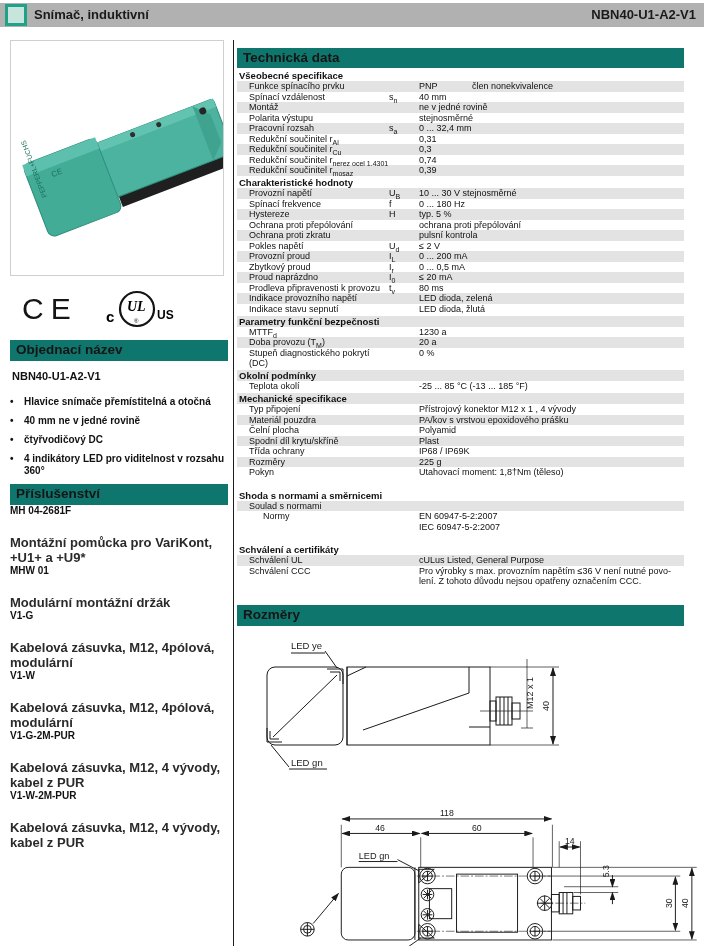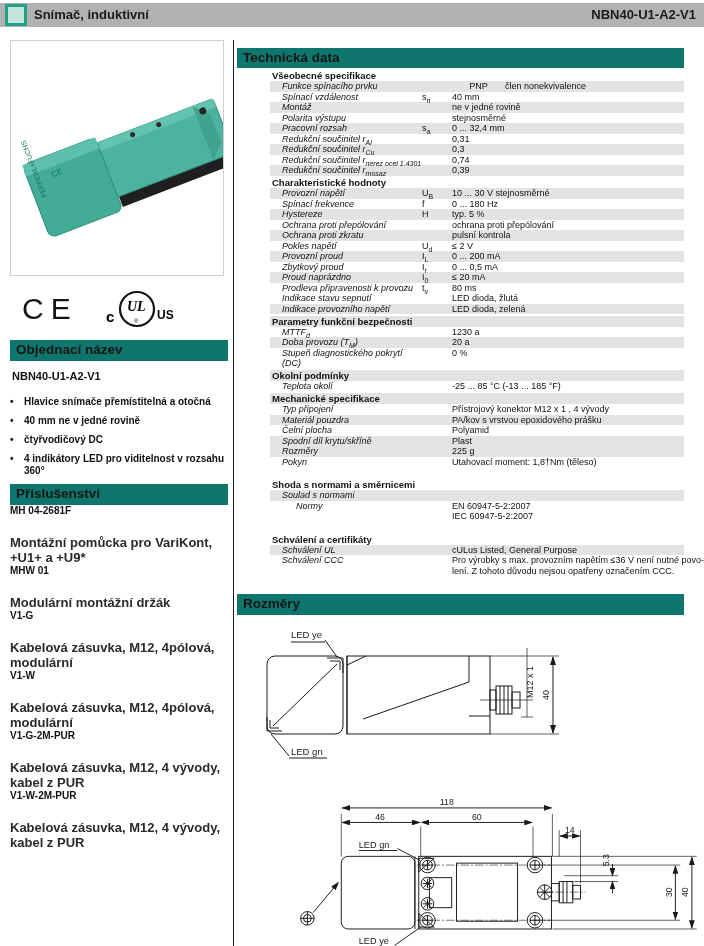--- a/index.html
+++ b/index.html
@@ -20,31 +20,31 @@
   .gray-bar{background:#0f766e;height:21px;font-size:13.5px;font-weight:bold;color:#151515;padding:2px 0 0 6px;box-sizing:border-box;}
   #order-model{font-size:11px;font-weight:bold;margin:9px 0 14px 2px;}
   .bullet{display:grid;grid-template-columns:14px 1fr;font-size:10px;font-weight:bold;line-height:12px;margin-bottom:7px;}
   .acc-code{font-size:10px;font-weight:bold;margin-top:0;}
   .acc-desc{font-size:13px;color:#2a2a2a;margin-top:19px;font-weight:bold;}
 
   
   #col-rule{position:absolute;left:233px;top:40px;width:1px;height:906px;background:#1c1c1c;}
   #right-col{position:absolute;left:237px;top:48px;width:447px;}
   #tech-bar{height:20px;font-size:13.5px;}
-  #tech-body{margin-top:2px;margin-left:33px;}
+  #tech-body{margin-top:2px;}
   .tsub{font-size:9.5px;font-weight:bold;line-height:11px;margin-top:1.5px;padding-left:2px;}
   .tsub.shade{background:#e3e3e3;}
   .gap{margin-top:12px;}
   .trow{display:grid;grid-template-columns:152px 30px 1fr;align-items:start;min-height:10.5px;line-height:10.5px;font-size:9px;}
   .trow.shade{background:#e3e3e3;}
-  .tlabel{padding-left:12px;font-style:italic;}
+  .tlabel{padding-left:12px;}
   .tlabel.ind2{padding-left:26px;}
   sub{font-size:7px;line-height:0;}
   .tval{white-space:nowrap;}
-  .vmin{display:inline-block;min-width:53px;text-align:center;}
+  .vmin{display:inline-block;min-width:53px;}
   #dims-bar{margin-top:18px;height:21px;font-size:13.5px;}
   .drawing{display:block;margin-top:5px;}
   .dimtxt{font-size:9px;fill:#1a1a1a;font-family:"Liberation Sans",sans-serif;}
   .ledtxt{font-size:9.5px;fill:#1a1a1a;font-family:"Liberation Sans",sans-serif;}
 </style>
 </head>
 <body>
 
 <div id="page">
 
@@ -216,30 +216,30 @@
         <div class="trow shade">
           <div class="tlabel">Proud naprázdno</div>
           <div class="tsym">I<sub>0</sub></div>
           <div class="tval"><span>≤ 20 mA</span></div>
         </div>
         <div class="trow">
           <div class="tlabel">Prodleva připravenosti k provozu</div>
           <div class="tsym">t<sub>v</sub></div>
           <div class="tval"><span>80 ms</span></div>
         </div>
+        <div class="trow shade">
+          <div class="tlabel">Indikace provozního napětí</div>
+          <div class="tsym"></div>
+          <div class="tval"><span>LED dioda, zelená</span></div>
+        </div>
         <div class="trow">
           <div class="tlabel">Indikace stavu sepnutí</div>
           <div class="tsym"></div>
           <div class="tval"><span>LED dioda, žlutá</span></div>
         </div>
-        <div class="trow shade">
-          <div class="tlabel">Indikace provozního napětí</div>
-          <div class="tsym"></div>
-          <div class="tval"><span>LED dioda, zelená</span></div>
-        </div>
         <div class="tsub shade">Parametry funkční bezpečnosti</div>
         <div class="trow">
           <div class="tlabel">MTTF<sub>d</sub></div>
           <div class="tsym"></div>
           <div class="tval"><span>1230 a</span></div>
         </div>
         <div class="trow shade">
           <div class="tlabel">Doba provozu (T<sub>M</sub>)</div>
           <div class="tsym"></div>
           <div class="tval"><span>20 a</span></div>
@@ -268,20 +268,25 @@
         </div>
         <div class="trow">
           <div class="tlabel">Čelní plocha</div>
           <div class="tsym"></div>
           <div class="tval"><span>Polyamid</span></div>
         </div>
         <div class="trow shade">
           <div class="tlabel">Spodní díl krytu/skříně</div>
           <div class="tsym"></div>
           <div class="tval"><span>Plast</span></div>
+        </div>
+        <div class="trow">
+          <div class="tlabel">Třída ochrany</div>
+          <div class="tsym"></div>
+          <div class="tval"><span>IP68 / IP69K</span></div>
         </div>
         <div class="trow shade">
           <div class="tlabel">Rozměry</div>
           <div class="tsym"></div>
           <div class="tval"><span>225 g</span></div>
         </div>
         <div class="trow">
           <div class="tlabel">Pokyn</div>
           <div class="tsym"></div>
           <div class="tval"><span>Utahovací moment: 1,8†Nm (těleso)</span></div>

